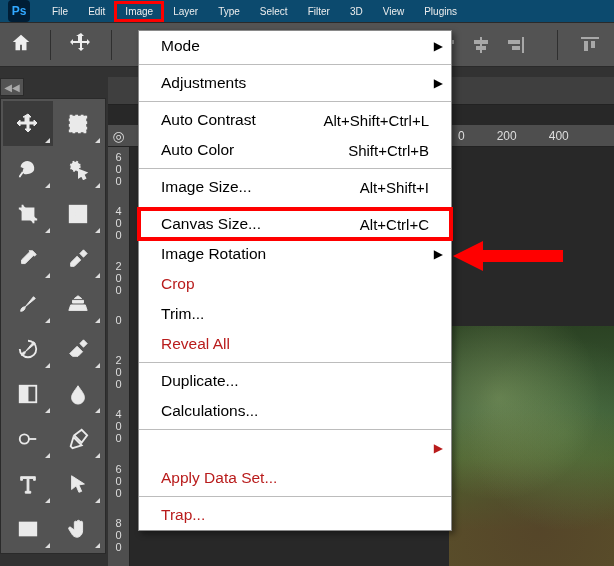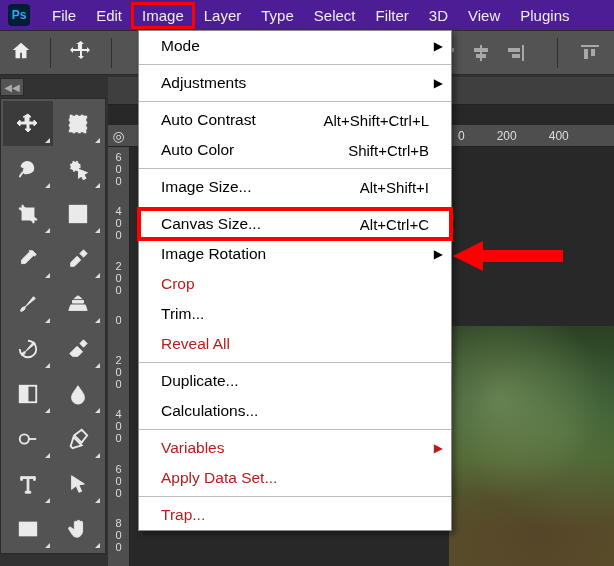--- a/index.html
+++ b/index.html
@@ -10,22 +10,22 @@
     background: #323232;
     overflow: hidden;
     position: relative;
     color: #ddd;
     font-size: 15px;
   }
   
   .menubar {
     display: flex;
     align-items: center;
-    height: 30px;
-    background: #4c1d95;
+    height: 22px;
+    background: #0c4a6e;
     padding-left: 8px;
     gap: 0;
   }
   .ps-logo {
     width: 22px;
     height: 22px;
     background: #001e36;
     border-radius: 4px;
     display: flex;
     align-items: center;
@@ -34,21 +34,21 @@
   }
   .ps-logo span {
     color: #31a8ff;
     font-weight: bold;
     font-size: 12px;
   }
   .menubar-item {
     padding: 4px 10px;
     cursor: default;
     color: #eee;
-    font-size: 15px;
+    font-size: 10px;
   }
   .menubar-item.highlighted {
     outline: 3px solid #ff0000;
     outline-offset: -2px;
   }
   
   .optionsbar {
     display: flex;
     align-items: center;
     height: 45px;
@@ -546,21 +546,20 @@
     </div>
   <div class="menu-sep"></div>
   <div class="menu-row">
       <span class="label">Duplicate...</span>
     </div>
   <div class="menu-row">
       <span class="label">Calculations...</span>
     </div>
   <div class="menu-sep"></div>
   <div class="menu-row disabled">
-      <span class="label">Variables</span>
       <span class="submenu-arrow">▶</span>
     </div>
   <div class="menu-row disabled">
       <span class="label">Apply Data Set...</span>
     </div>
   <div class="menu-sep"></div>
   <div class="menu-row disabled">
       <span class="label">Trap...</span>
     </div>
 </div>

